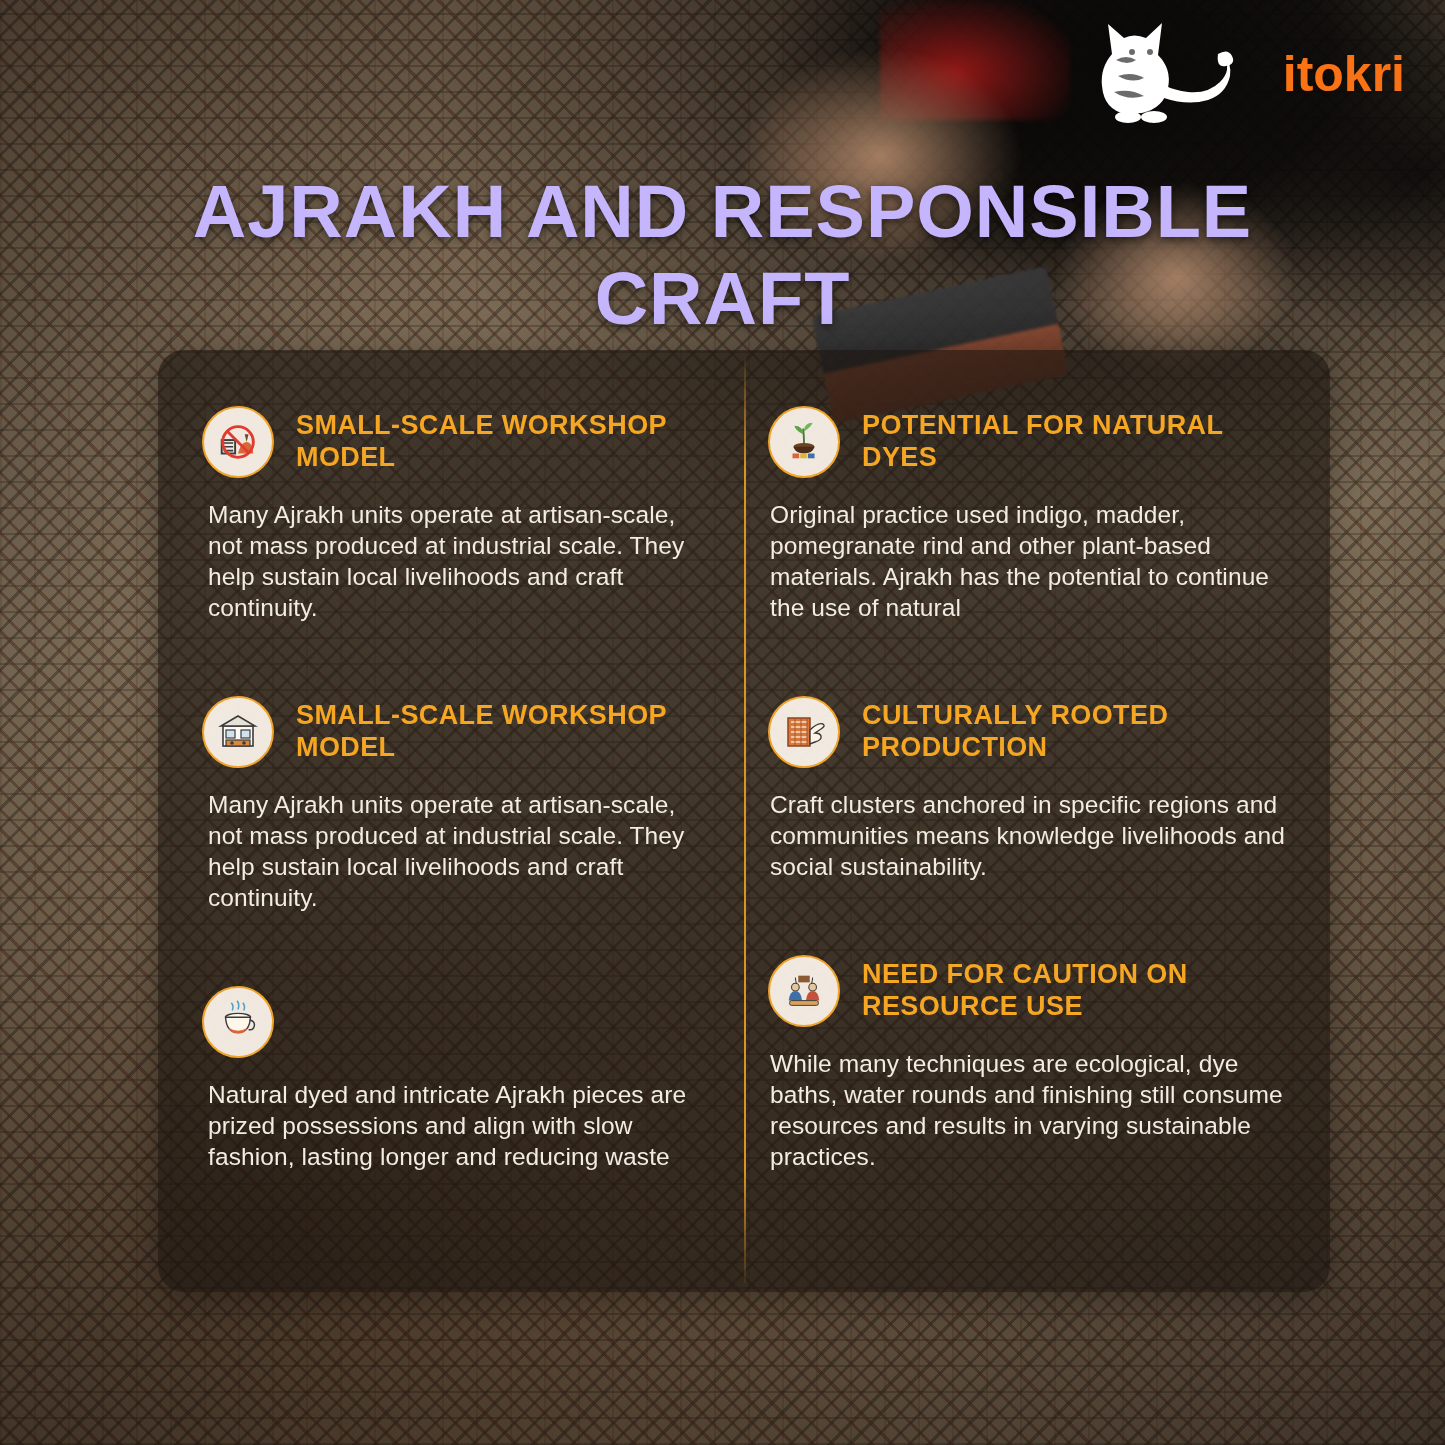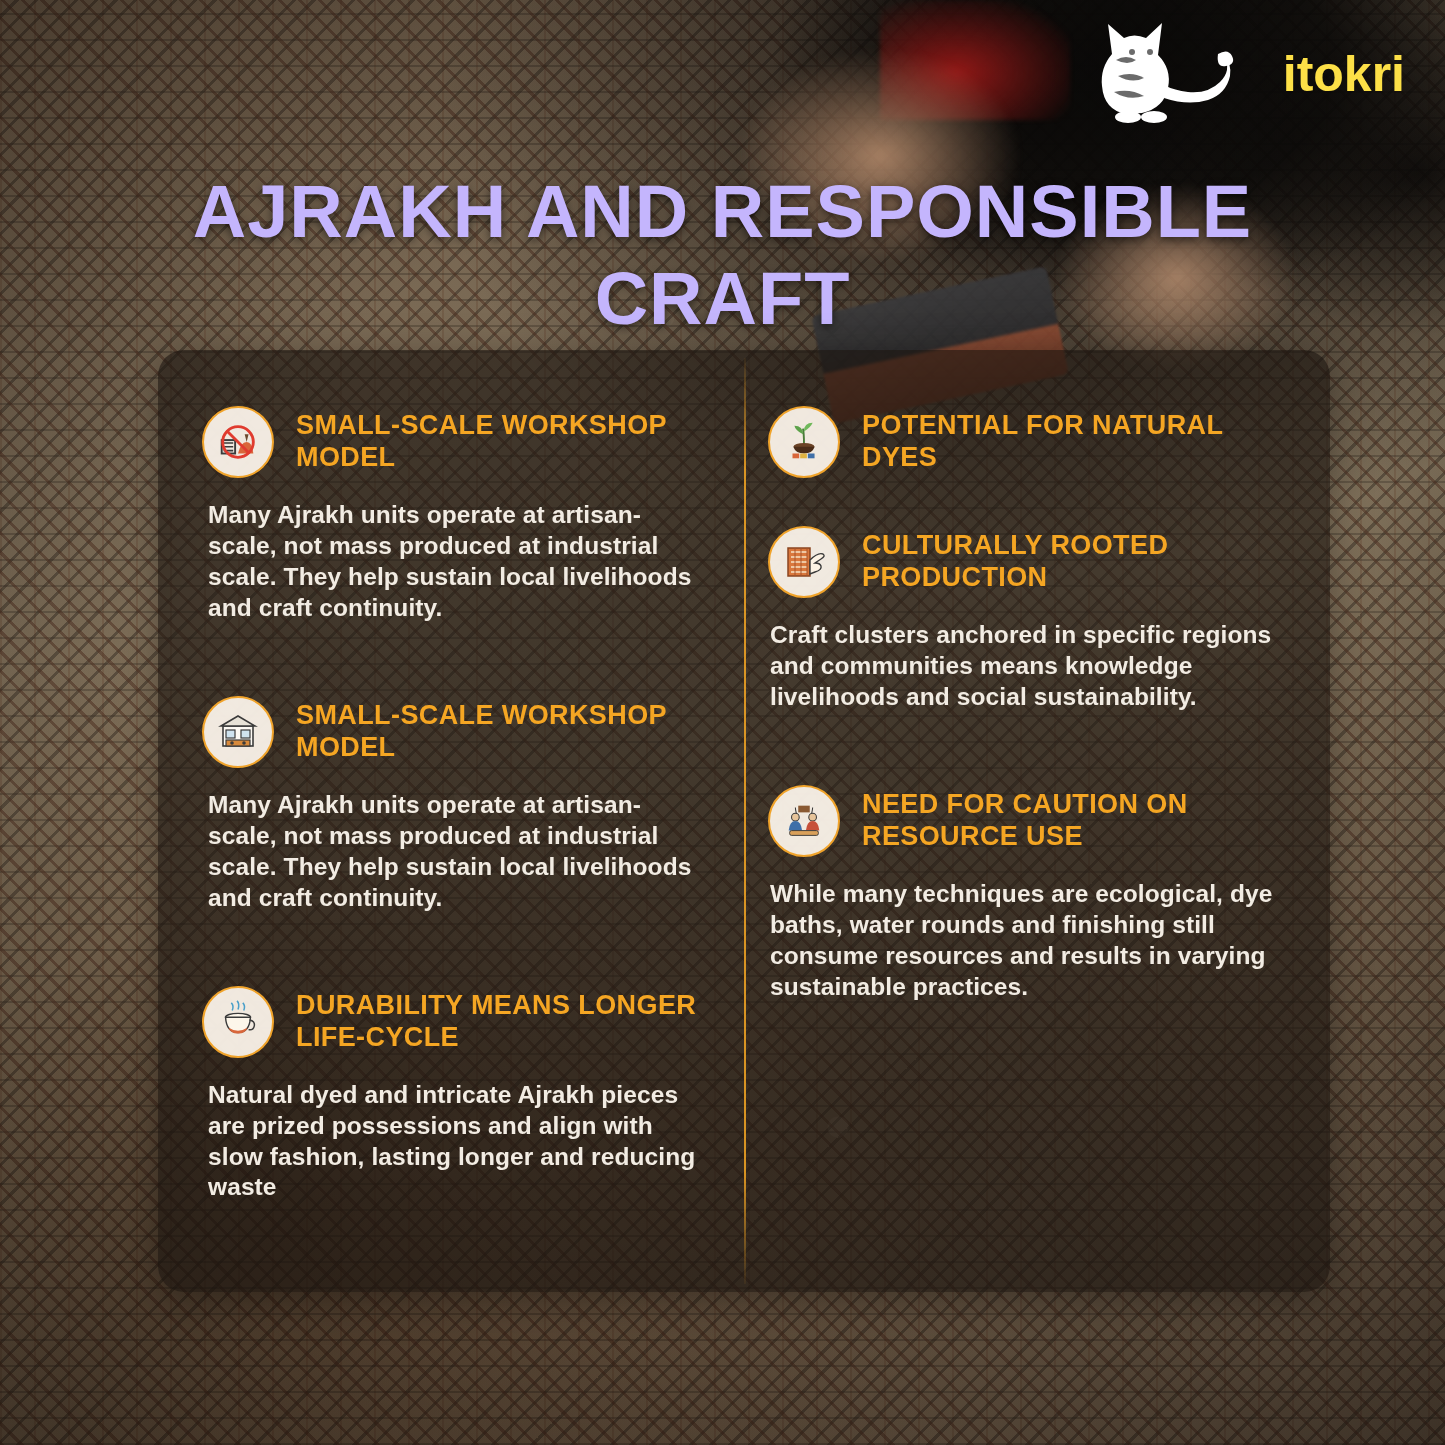--- a/index.html
+++ b/index.html
@@ -98,21 +98,21 @@
     position: absolute;
     top: 14px; right: 40px;
     display: flex;
     align-items: center;
     gap: 40px;
   }
   .cat-mark { width: 175px; height: 120px; }
   .brand-word {
     font-size: 50px;
     font-weight: 700;
-    color: #fde047;
+    color: #f97316;
     letter-spacing: 0px;
     line-height: 1;
   }
 
   
   .title {
     position: absolute;
     top: 118px;
     left: 0; right: 0;
     text-align: center;
@@ -188,21 +188,20 @@
     letter-spacing: 0.4px;
     line-height: 1.18;
     text-transform: uppercase;
   }
   .card-body {
     margin-top: 22px;
     color: #f2ece3;
     font-size: 24.5px;
     line-height: 1.26;
     letter-spacing: 0.1px;
-    font-weight: bold;
   }
   .col.left .card-body { padding-left: 6px; }
   .col.right .card-body { padding-left: 2px; }
 </style>
 </head>
 <body>
 
 <div class="poster">
 
   <div class="bg"></div>
@@ -286,21 +285,20 @@
               <svg viewBox="0 0 48 48" width="46" height="46" aria-hidden="true">
                 <path d="M18 12 q2 -5 -1 -8" stroke="#4a9fc9" stroke-width="1.6" fill="none"></path>
                 <path d="M24 11 q2 -6 -1 -9" stroke="#4a9fc9" stroke-width="1.6" fill="none"></path>
                 <path d="M30 12 q2 -5 -1 -8" stroke="#4a9fc9" stroke-width="1.6" fill="none"></path>
                 <ellipse cx="24" cy="19" rx="13" ry="4" fill="#fdf6ea" stroke="#3b3b3b" stroke-width="1.5"></ellipse>
                 <path d="M11 19 q1 16 13 16 q12 0 13 -16 z" fill="#fdf6ea" stroke="#3b3b3b" stroke-width="1.5"></path>
                 <path d="M14 30 q10 6 20 0 q-2 6 -10 6 q-8 0 -10 -6z" fill="#d9663a"></path>
                 <path d="M36 22 q6 1 5 6 q-1 5 -6 4" fill="none" stroke="#3b3b3b" stroke-width="1.5"></path>
               </svg>
             </span>
-            <span class="card-title">DURABILITY MEANS LONGER LIFE-CYCLE</span>
           </div>
           <p class="card-body"> Natural dyed and intricate Ajrakh pieces are prized possessions and align with slow fashion, lasting longer and reducing waste</p>
         </div>
 
       </div>
 
       <div class="col right">
 
         <div class="card gap-lg">
           <div class="card-head">
@@ -311,20 +309,21 @@
                 <path d="M24 13 q7 -4 9 -9 q-9 0 -9 9z" fill="#6fb85a"></path>
                 <ellipse cx="24" cy="29" rx="11" ry="4" fill="#6b4326"></ellipse>
                 <path d="M13 29 q2 7 11 7 q9 0 11 -7z" fill="#4a2c18"></path>
                 <rect x="12" y="36" width="7" height="5" fill="#d9663a"></rect>
                 <rect x="20" y="36" width="7" height="5" fill="#e0b341"></rect>
                 <rect x="28" y="36" width="7" height="5" fill="#3f6fa8"></rect>
               </svg>
             </span>
             <span class="card-title">POTENTIAL FOR NATURAL DYES</span>
           </div>
+          <p class="card-body">Original practice used indigo, madder, pomegranate rind and other plant-based materials. Ajrakh has the potential to continue the use of natural</p>
         </div>
 
         <div class="card gap-lg">
           <div class="card-head">
             <span class="icon-badge">
               <svg viewBox="0 0 48 48" width="48" height="48" aria-hidden="true">
                 <rect x="8" y="10" width="22" height="28" fill="#d9773c" stroke="#8a4520" stroke-width="1.5"></rect>
                 <path d="M11 14h16M11 19h16M11 24h16M11 29h16M11 34h16" stroke="#f6e2c4" stroke-width="1.4"></path>
                 <path d="M15 10v28M21 10v28M27 10v28" stroke="#a8542a" stroke-width="1"></path>
                 <path d="M30 22 q8 -8 13 -6 q3 2 -2 5 l-6 4 q5 0 6 3 q1 4 -6 6 l-5 2 z" fill="#fdf3e4" stroke="#3b3b3b" stroke-width="1.4"></path>

